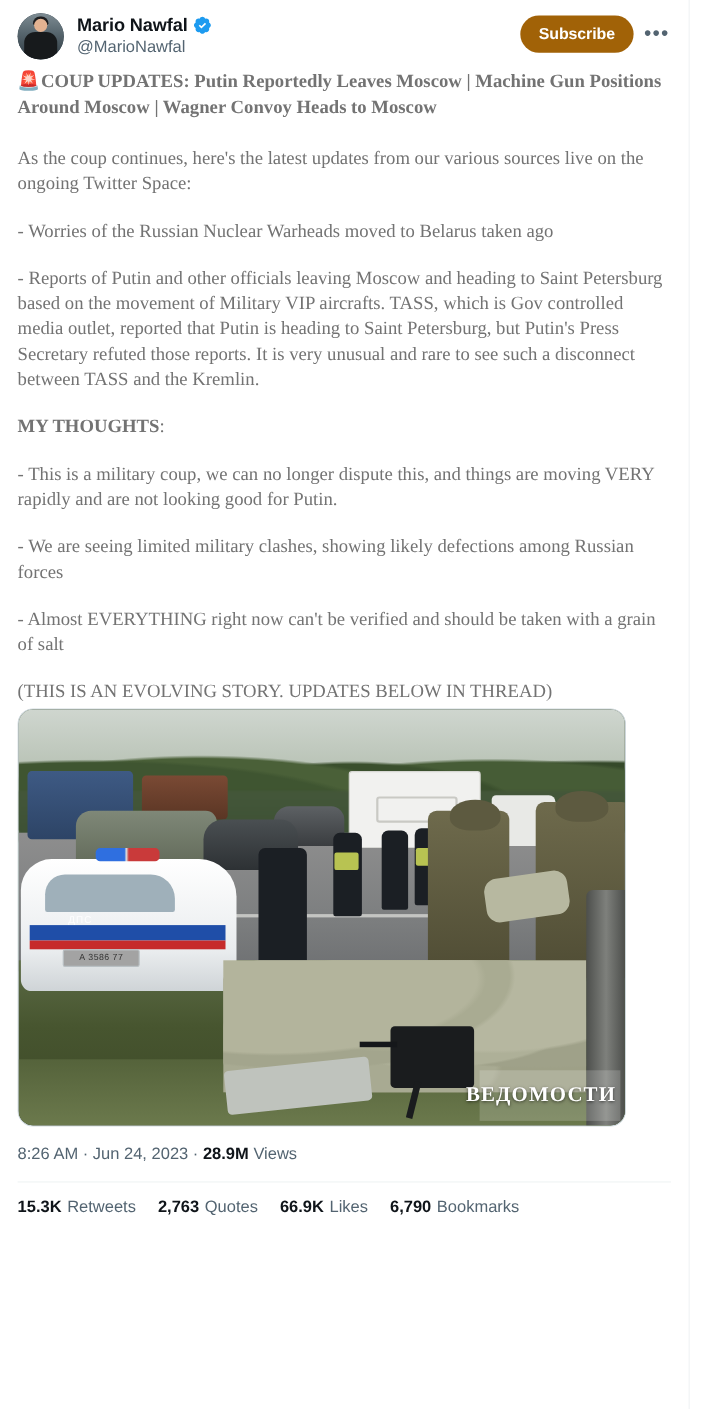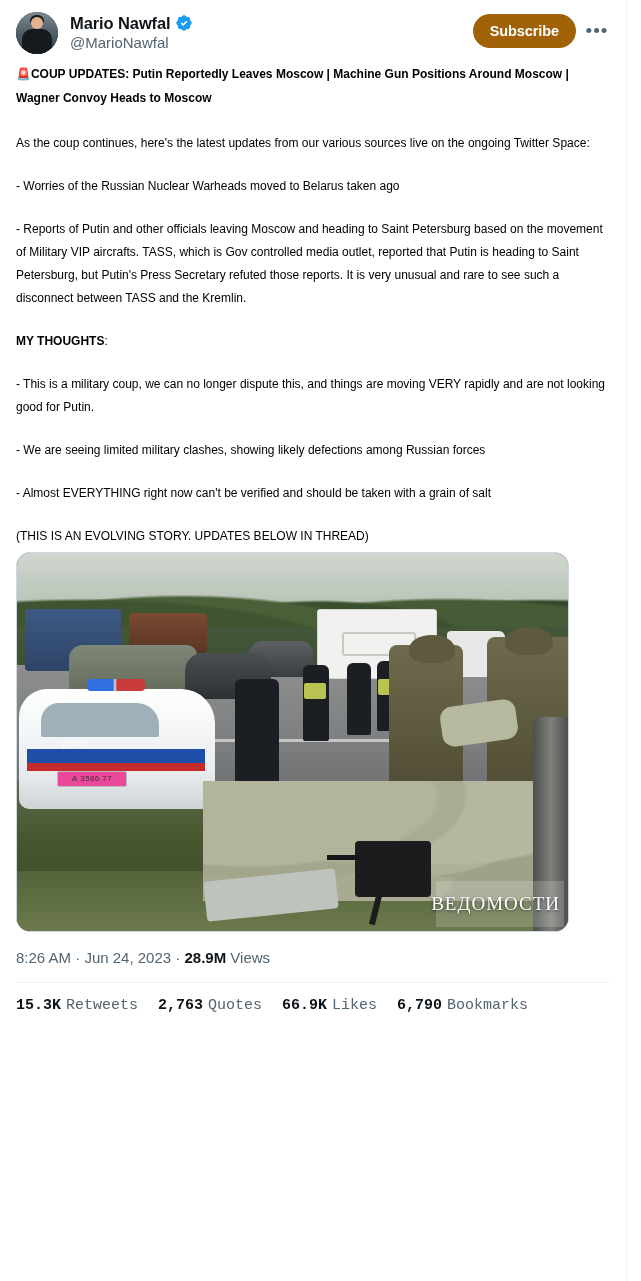--- a/index.html
+++ b/index.html
@@ -134,23 +134,24 @@
     line-height: 18px;
     cursor: pointer;
     display: flex;
     align-items: center;
     justify-content: center;
     letter-spacing: 1px;
   }
   
   .tweet-body {
     padding-top: 6px;
-    font-size: 12px;
+    font-size: 17px;
     line-height: 23px;
-    color: #000000;
+    color: #737373;
+    font-family: Liberation Serif, serif;
   }
   .tweet-body p {
     margin: 0 0 20px 0;
     white-space: pre-wrap;
   }
   .tweet-body p.headline {
     font-weight: bold;
     margin-bottom: 22px;
     line-height: 24px;
   }
@@ -266,21 +267,21 @@
     position: absolute; left: 10px; top: 210px; width: 178px; height: 8px;
     background: #c62b2b;
   }
   .m-lightbar {
     position: absolute; left: 70px; top: 126px; width: 58px; height: 12px;
     border-radius: 4px;
     background: linear-gradient(90deg,#2f6fe0 0%, #2f6fe0 45%, #d8dde0 48%, #c93a3a 52%, #c93a3a 100%);
   }
   .m-plate {
     position: absolute; left: 40px; top: 218px; width: 70px; height: 16px;
-    background: #ec4899;
+    background: #a3a3a3;
     border: 1px solid #b9c0c4;
     border-radius: 2px;
     font-size: 8px;
     color: #333;
     text-align: center;
     line-height: 14px;
     letter-spacing: .4px;
   }
   .m-dps {
     position: absolute; left: 34px; top: 186px; width: 44px; height: 12px;
@@ -362,21 +363,21 @@
   }
   .m-slab {
     position: absolute; left: 188px; top: 322px; width: 132px; height: 40px;
     background: #bfc3bd;
     border-radius: 4px;
     transform: rotate(-6deg);
   }
   .m-watermark {
     position: absolute; right: 8px; bottom: 16px;
     font-family: "Liberation Serif", serif;
-    font-weight: normal;
+    font-weight: bold;
     font-size: 19px;
     color: #ffffff;
     letter-spacing: 1px;
     text-shadow: 0 1px 3px rgba(0,0,0,.6);
     margin-top: 24px;
   }
   .m-wm-box {
     position: absolute; right: 4px; bottom: 4px; width: 128px; height: 46px;
     background: rgba(255,255,255,.18);
   }
@@ -397,21 +398,20 @@
     margin: 0;
   }
   .stats-row {
     display: flex;
     align-items: flex-start;
     gap: 20px;
     padding: 14px 0 16px 0;
     font-size: 15px;
     color: #536471;
     flex-wrap: wrap;
-    font-family: Liberation Mono, monospace;
   }
   .stat {
     display: flex;
     gap: 5px;
     align-items: baseline;
     cursor: pointer;
   }
   .stat .num {
     color: #0f1419;
     font-weight: bold;

